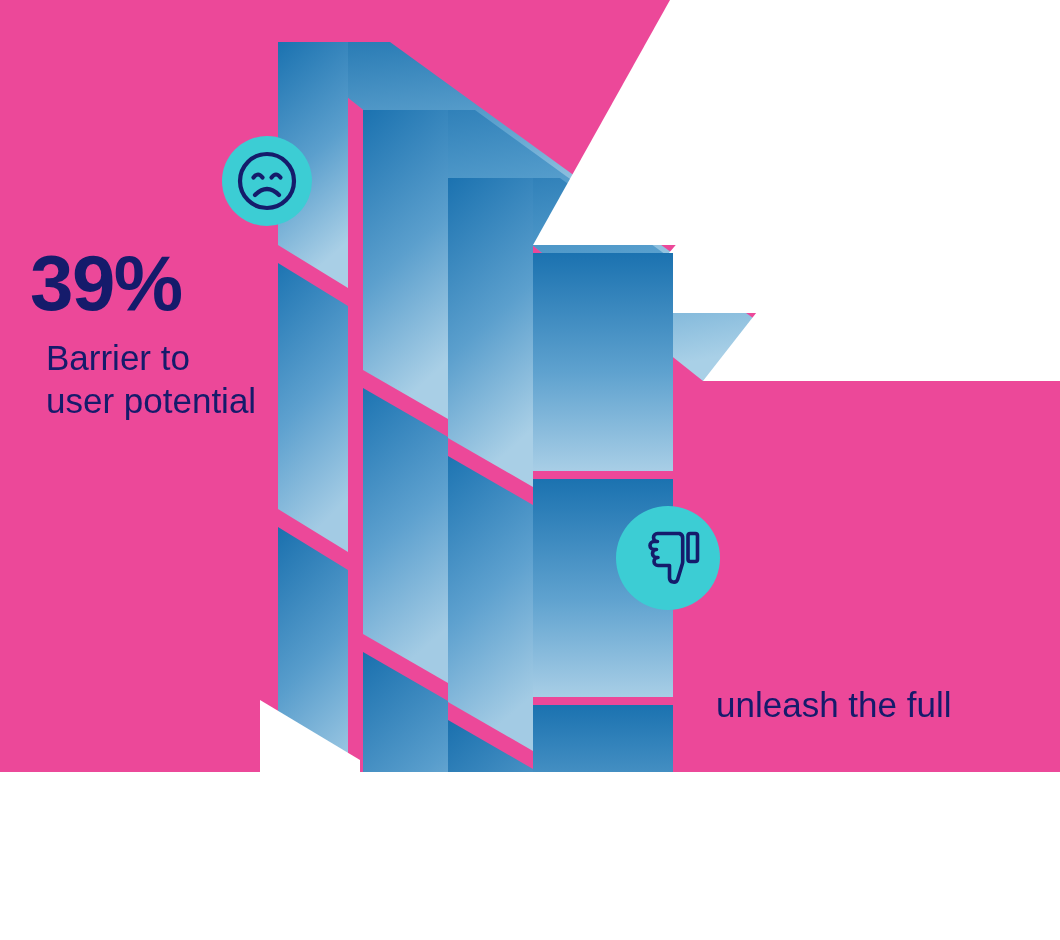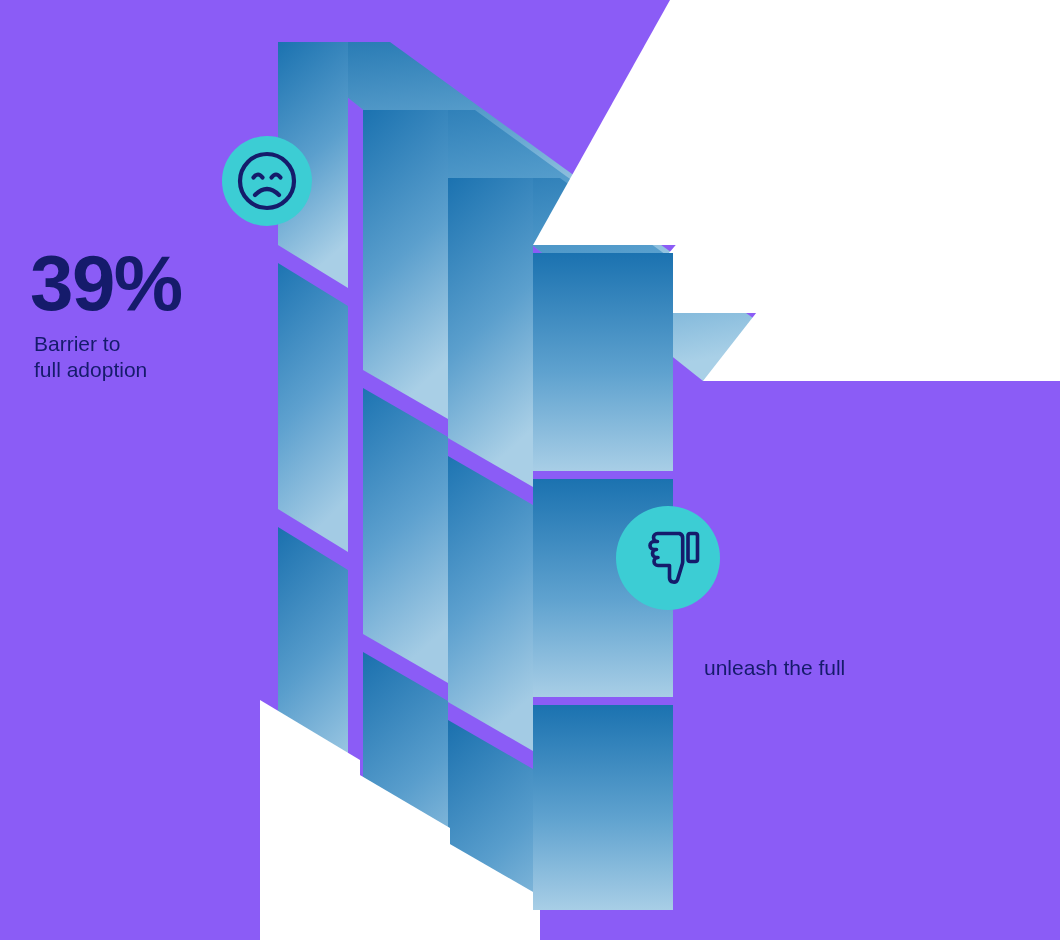--- a/index.html
+++ b/index.html
@@ -8,22 +8,22 @@
     padding: 0;
     background: #ffffff;
   }
   body {
     font-family: "Liberation Sans", sans-serif;
     -webkit-font-smoothing: antialiased;
   }
   #infographic {
     position: relative;
     width: 1060px;
-    height: 940px;
-    background: #8b5cf6;
+    height: 772px;
+    background: #ec4899;
     overflow: hidden;
   }
 
   
   #cube-art {
     position: absolute;
     left: 0;
     top: 0;
     width: 1060px;
     height: 940px;
@@ -37,25 +37,25 @@
   .stat-value {
     font-size: 78px;
     font-weight: bold;
     line-height: 0.98;
     letter-spacing: -1.5px;
     color: #151b6b;
     margin: 0 0 10px 0;
     white-space: nowrap;
   }
   .stat-label {
-    font-size: 21px;
+    font-size: 35px;
     font-weight: normal;
     line-height: 1.22;
     color: #151b6b;
-    margin: 4px;
+    margin: 16px;
   }
 
   #stat-left {
     left: 30px;
     top: 245px;
     width: 250px;
     text-align: left;
   }
   #stat-right {
     left: 700px;
@@ -210,21 +210,21 @@
 
         <rect x="53" y="6.5" width="9.5" height="28" rx="2.2"></rect>
       </g>
     </svg>
   </div>
 
   <div class="stat-block" id="stat-left">
     <div class="stat-value">39%</div>
     <div class="stat-label">
       <span>Barrier to</span><br>
-      <span>full adoption</span>
+      <span>user potential</span>
     </div>
   </div>
 
   <div class="stat-block" id="stat-right">
     <div class="stat-label">
       <br>
       <span>unleash the full</span><br>
     </div>
   </div>
 

